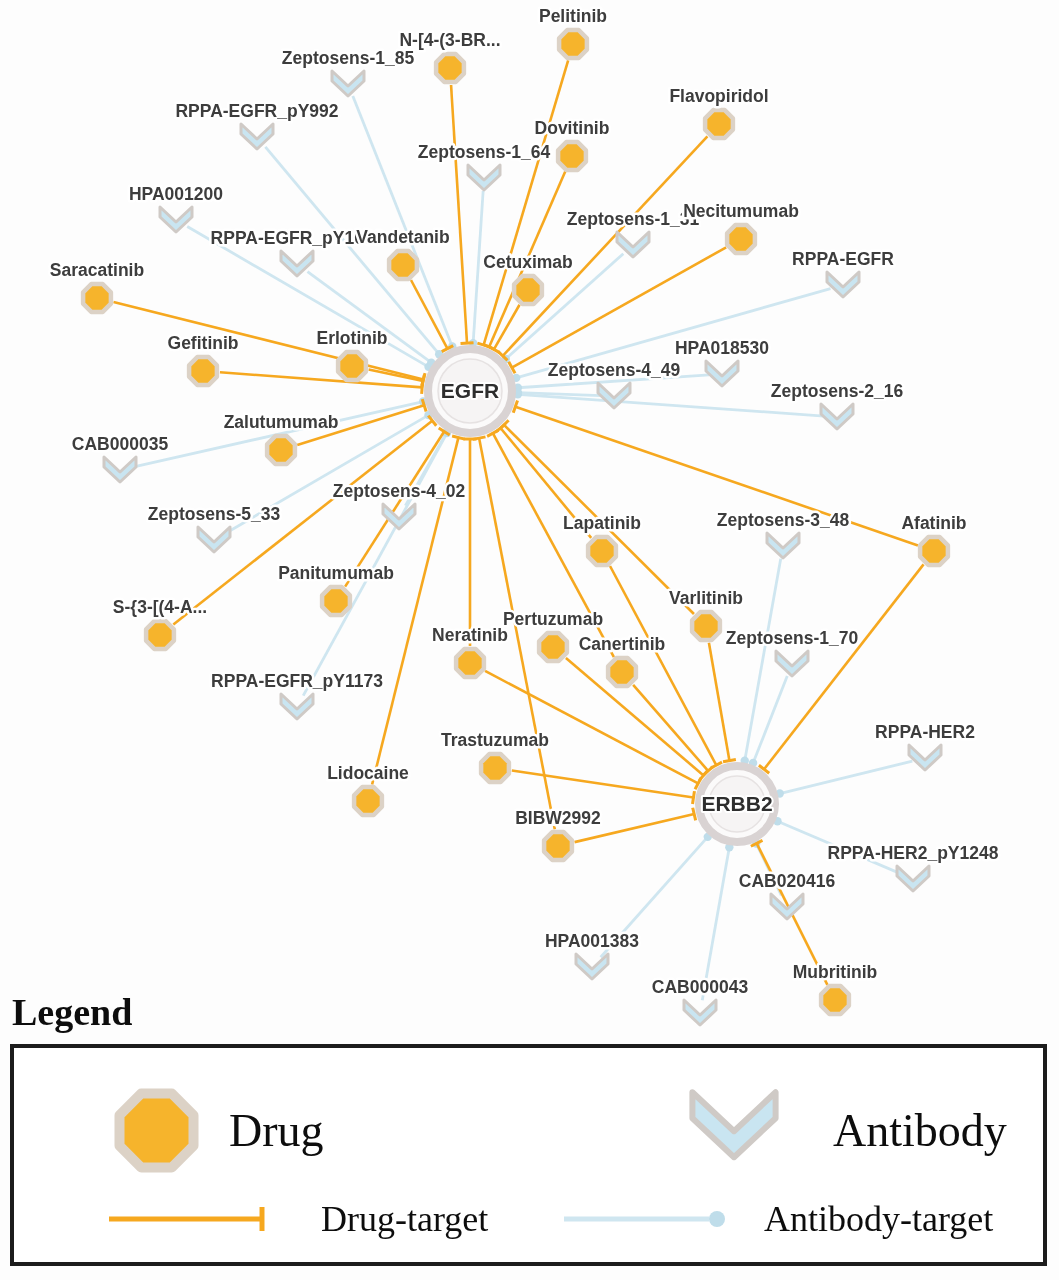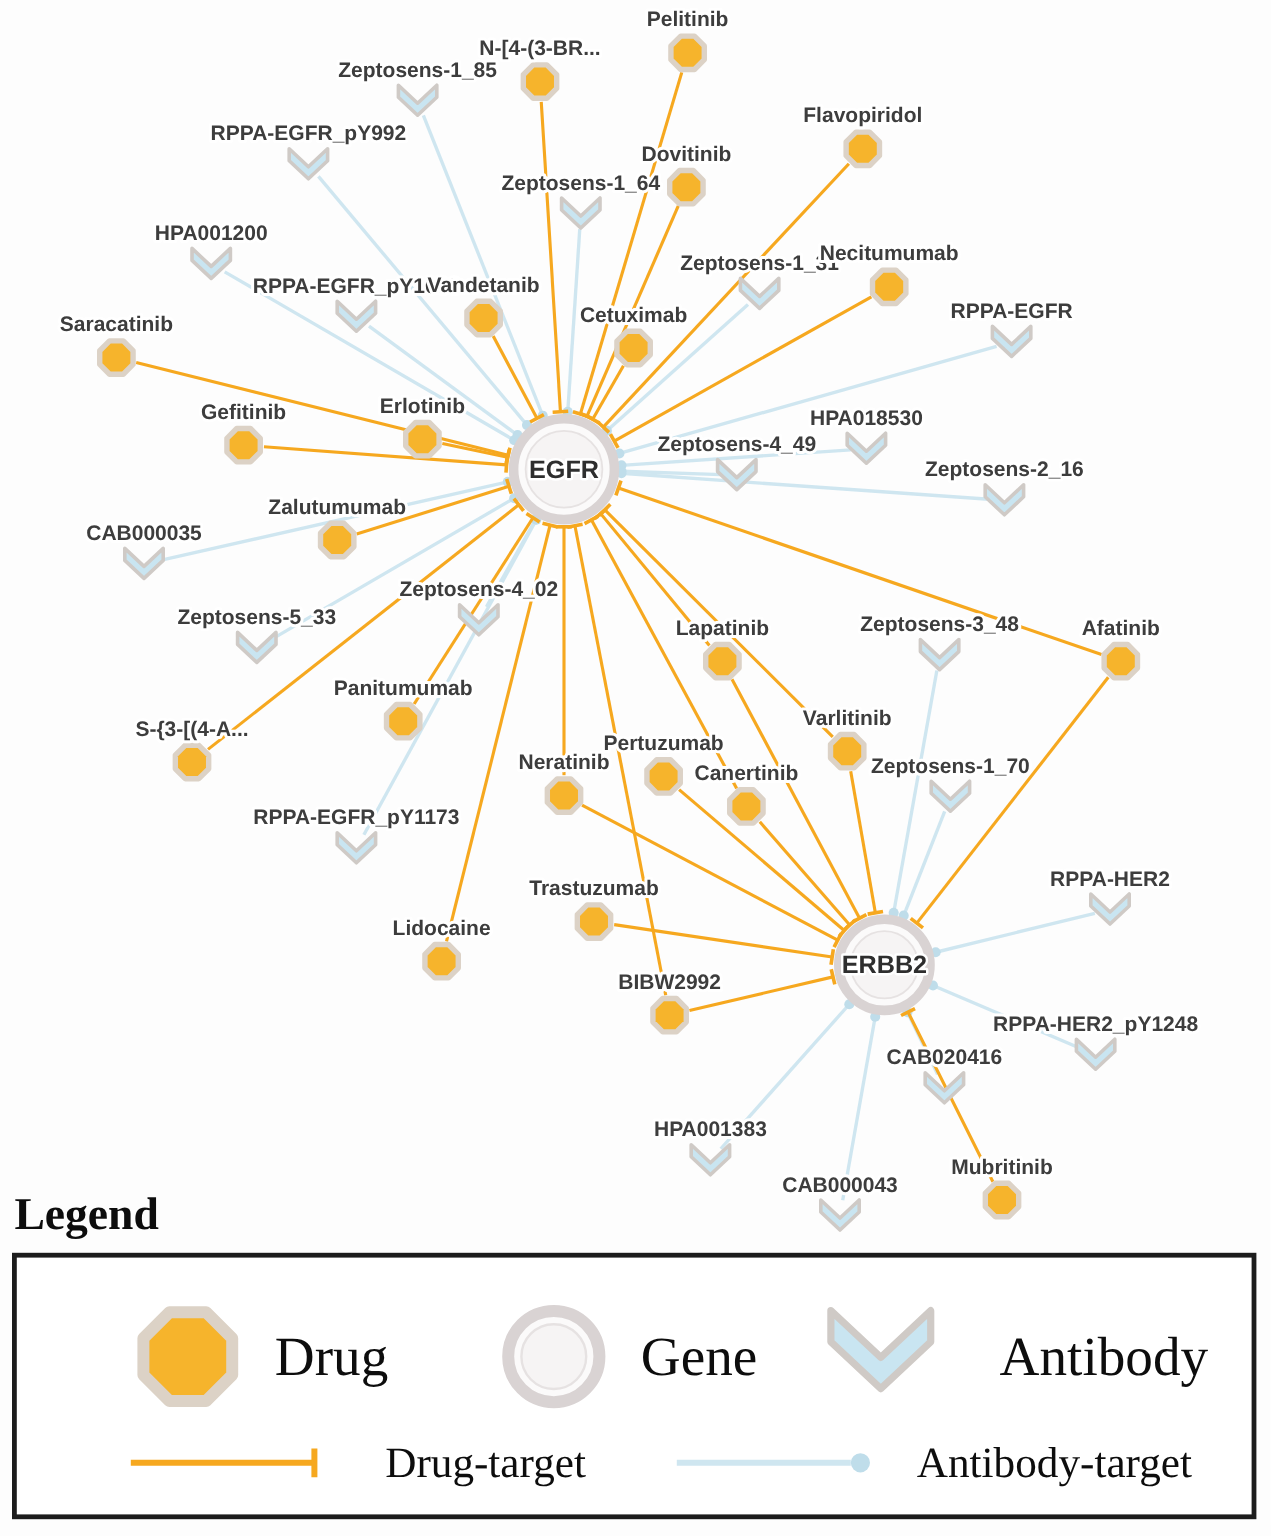--- a/index.html
+++ b/index.html
@@ -257,27 +257,20 @@
 
   <div class="legend-box">
 
     <div class="legend-item" style="left:90px; top:30px;">
       <svg width="105" height="105" viewBox="0 0 105 105">
         <polygon points="89.5,67.8 67.8,89.5 37.2,89.5 15.5,67.8 15.5,37.2 37.2,15.5 67.8,15.5 89.5,37.2" fill="#F6B42C" stroke="#DCD2C6" stroke-width="10" stroke-linejoin="round"></polygon>
       </svg>
       <span class="txt-big">Drug</span>
     </div>
 
-    <div class="legend-item" style="left:395px; top:30px;">
-      <svg width="105" height="105" viewBox="0 0 105 105">
-        <circle cx="52.5" cy="52.5" r="38" fill="#FBFAFA" stroke="#D9D3D3" stroke-width="10"></circle>
-        <circle cx="52.5" cy="52.5" r="27" fill="#F6F4F4" stroke="#E6E2E2" stroke-width="2"></circle>
-      </svg>
-      <span class="txt-big">Gene</span>
-    </div>
 
     <div class="legend-item" style="left:665px; top:32px;gap:44px;">
       <svg width="110" height="100" viewBox="0 0 110 100">
         <path d="M 13.4 12.2 L 55 51.2 L 96.6 12.2 L 96.6 38.2 L 55 77.2 L 13.4 38.2 Z" fill="#C9E5F1" stroke="#CFCAC6" stroke-width="6" stroke-linejoin="round"></path>
       </svg>
       <span class="txt-big">Antibody</span>
     </div>
 
     <div class="legend-item" style="left:90px; top:150px;gap:32px;">
       <svg width="185" height="30" viewBox="0 0 185 30">

